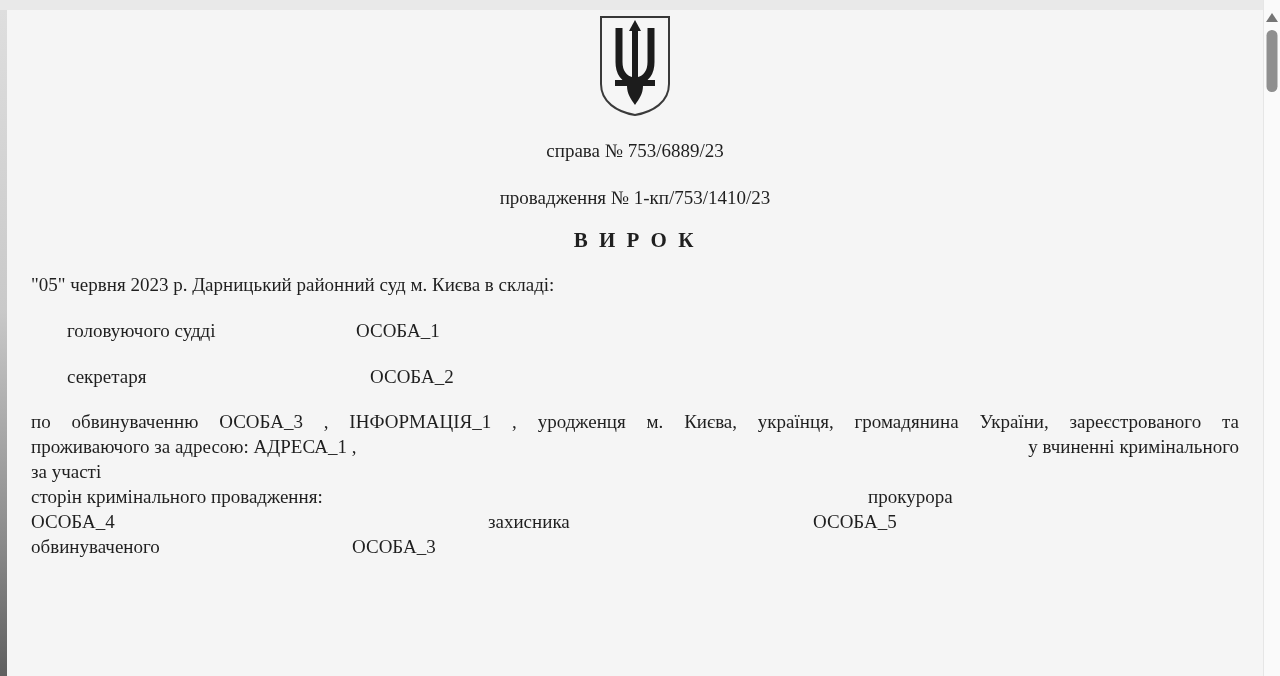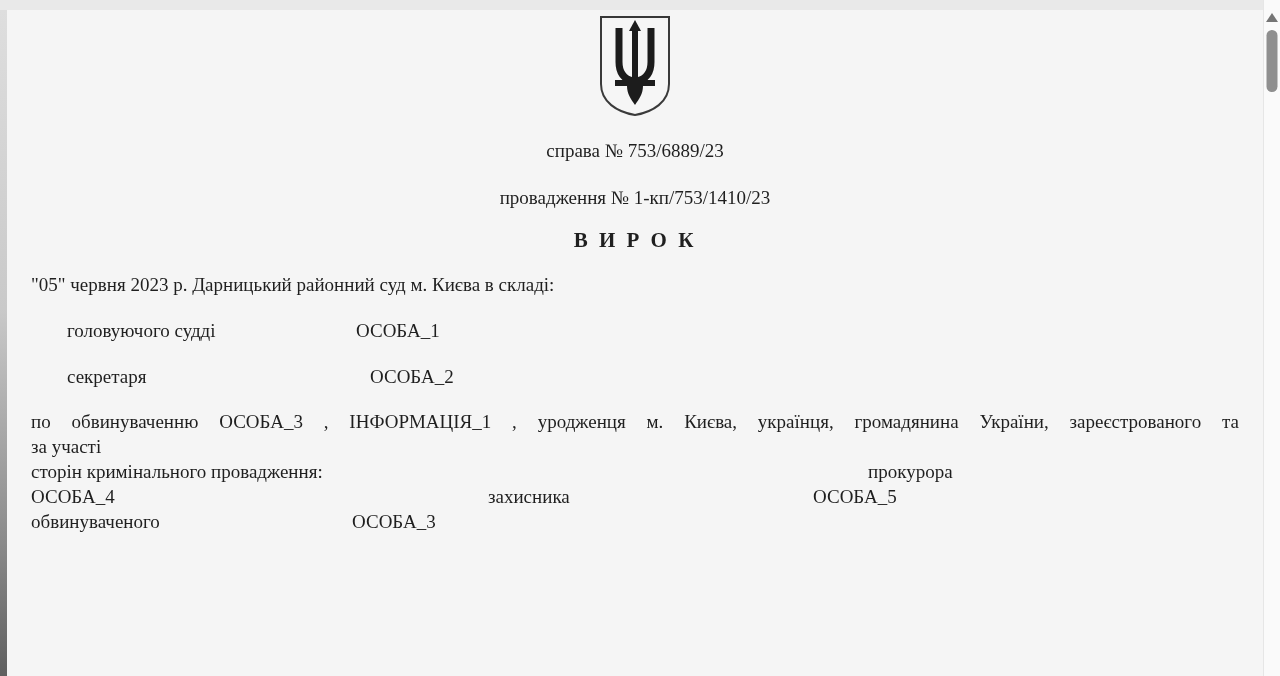--- a/index.html
+++ b/index.html
@@ -77,20 +77,24 @@
       </div>
 
       <div class="kv-line second">
         <span class="kv-label">секретаря</span>
         <span class="kv-value-2">ОСОБА_2</span>
       </div>
 
       <div class="para">
         <div class="jline">по обвинуваченню ОСОБА_3 , ІНФОРМАЦІЯ_1 , уродженця м. Києва, українця, громадянина України, зареєстрованого та</div>
 
+        <div class="between">
+          <span>проживаючого за адресою: АДРЕСА_1 ,</span>
+          <span>у вчиненні кримінального</span>
+        </div>
 
         <div class="between">
           <span>за участі</span>
         </div>
 
         <div class="pline">
           <span>сторін кримінального провадження:</span>
           <span class="p-abs-1">прокурора</span>
         </div>
 

